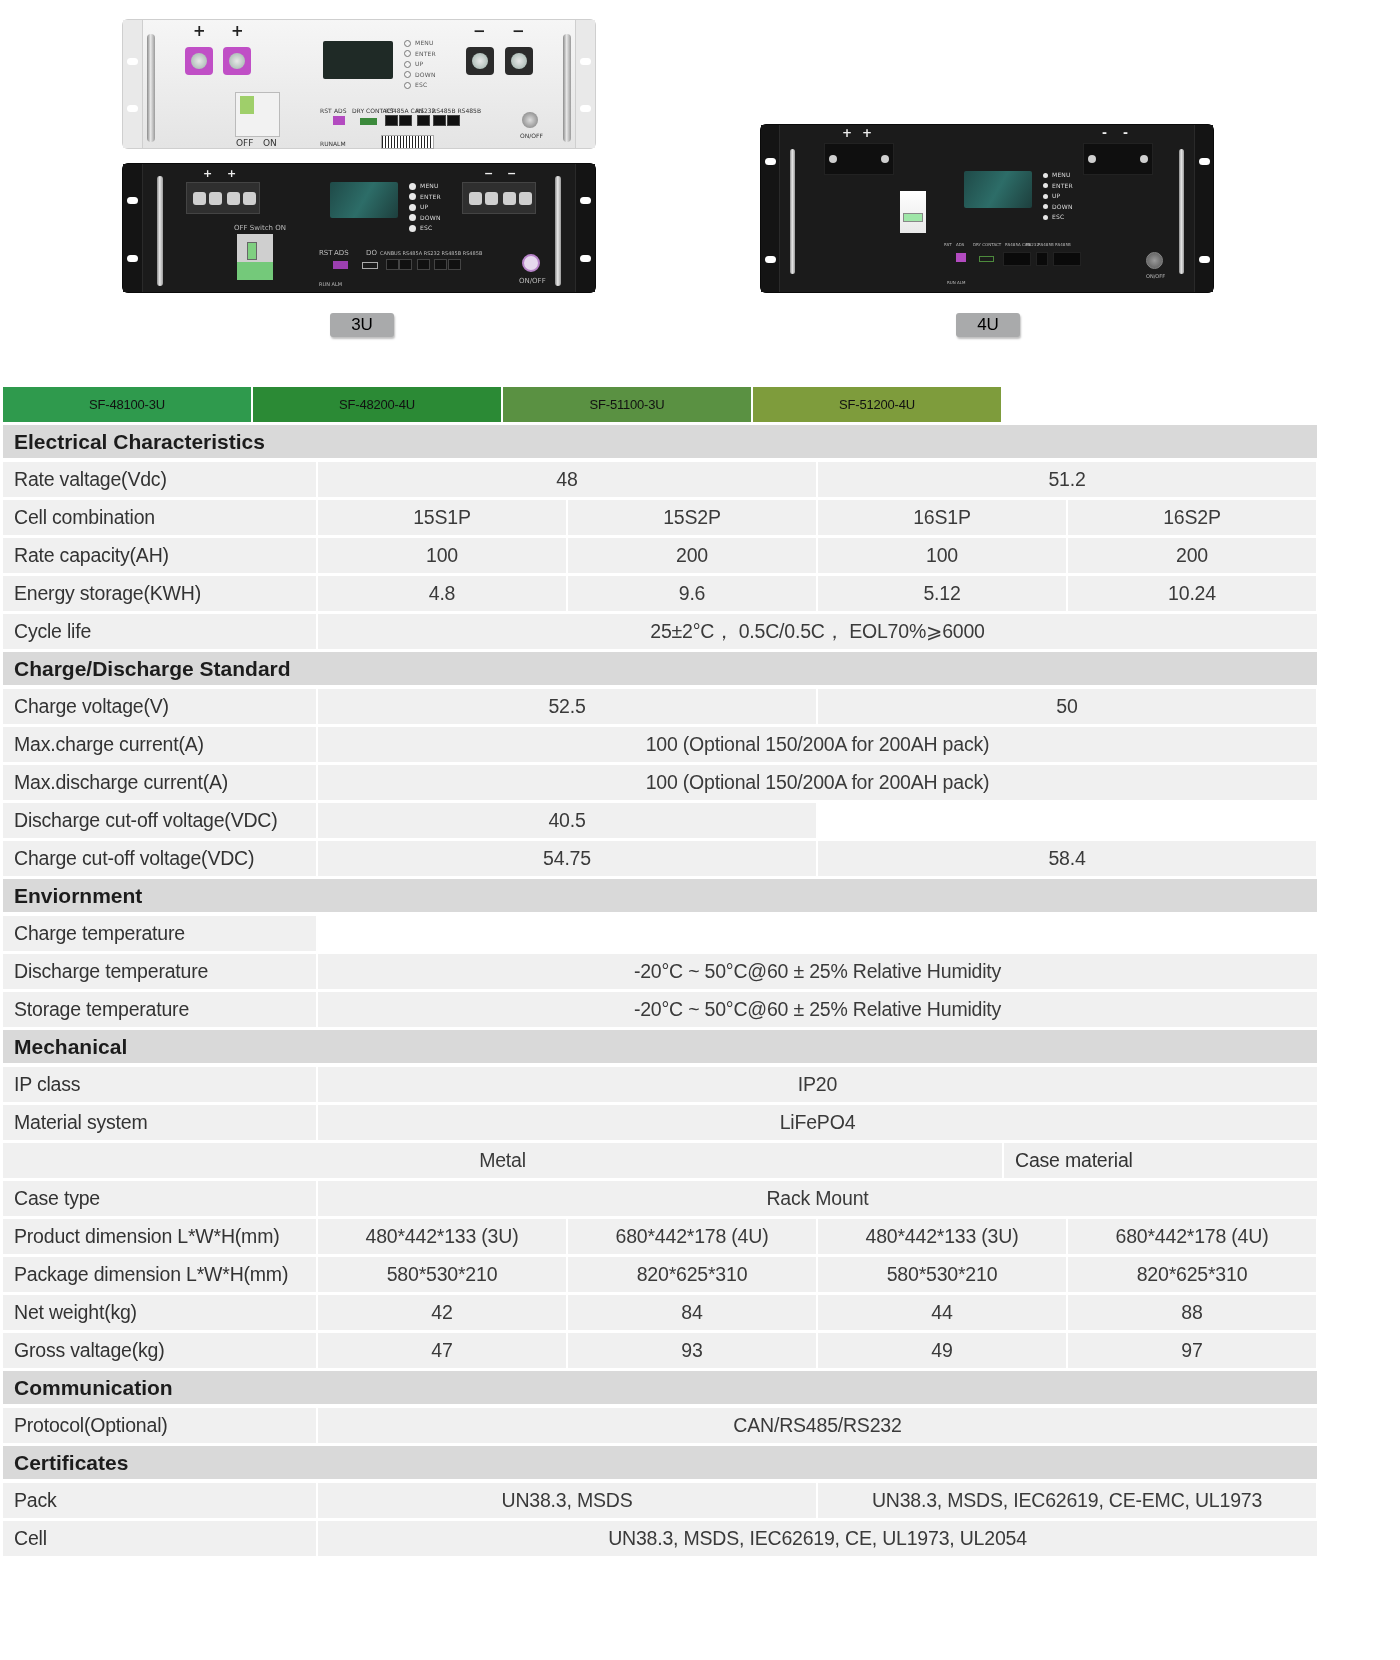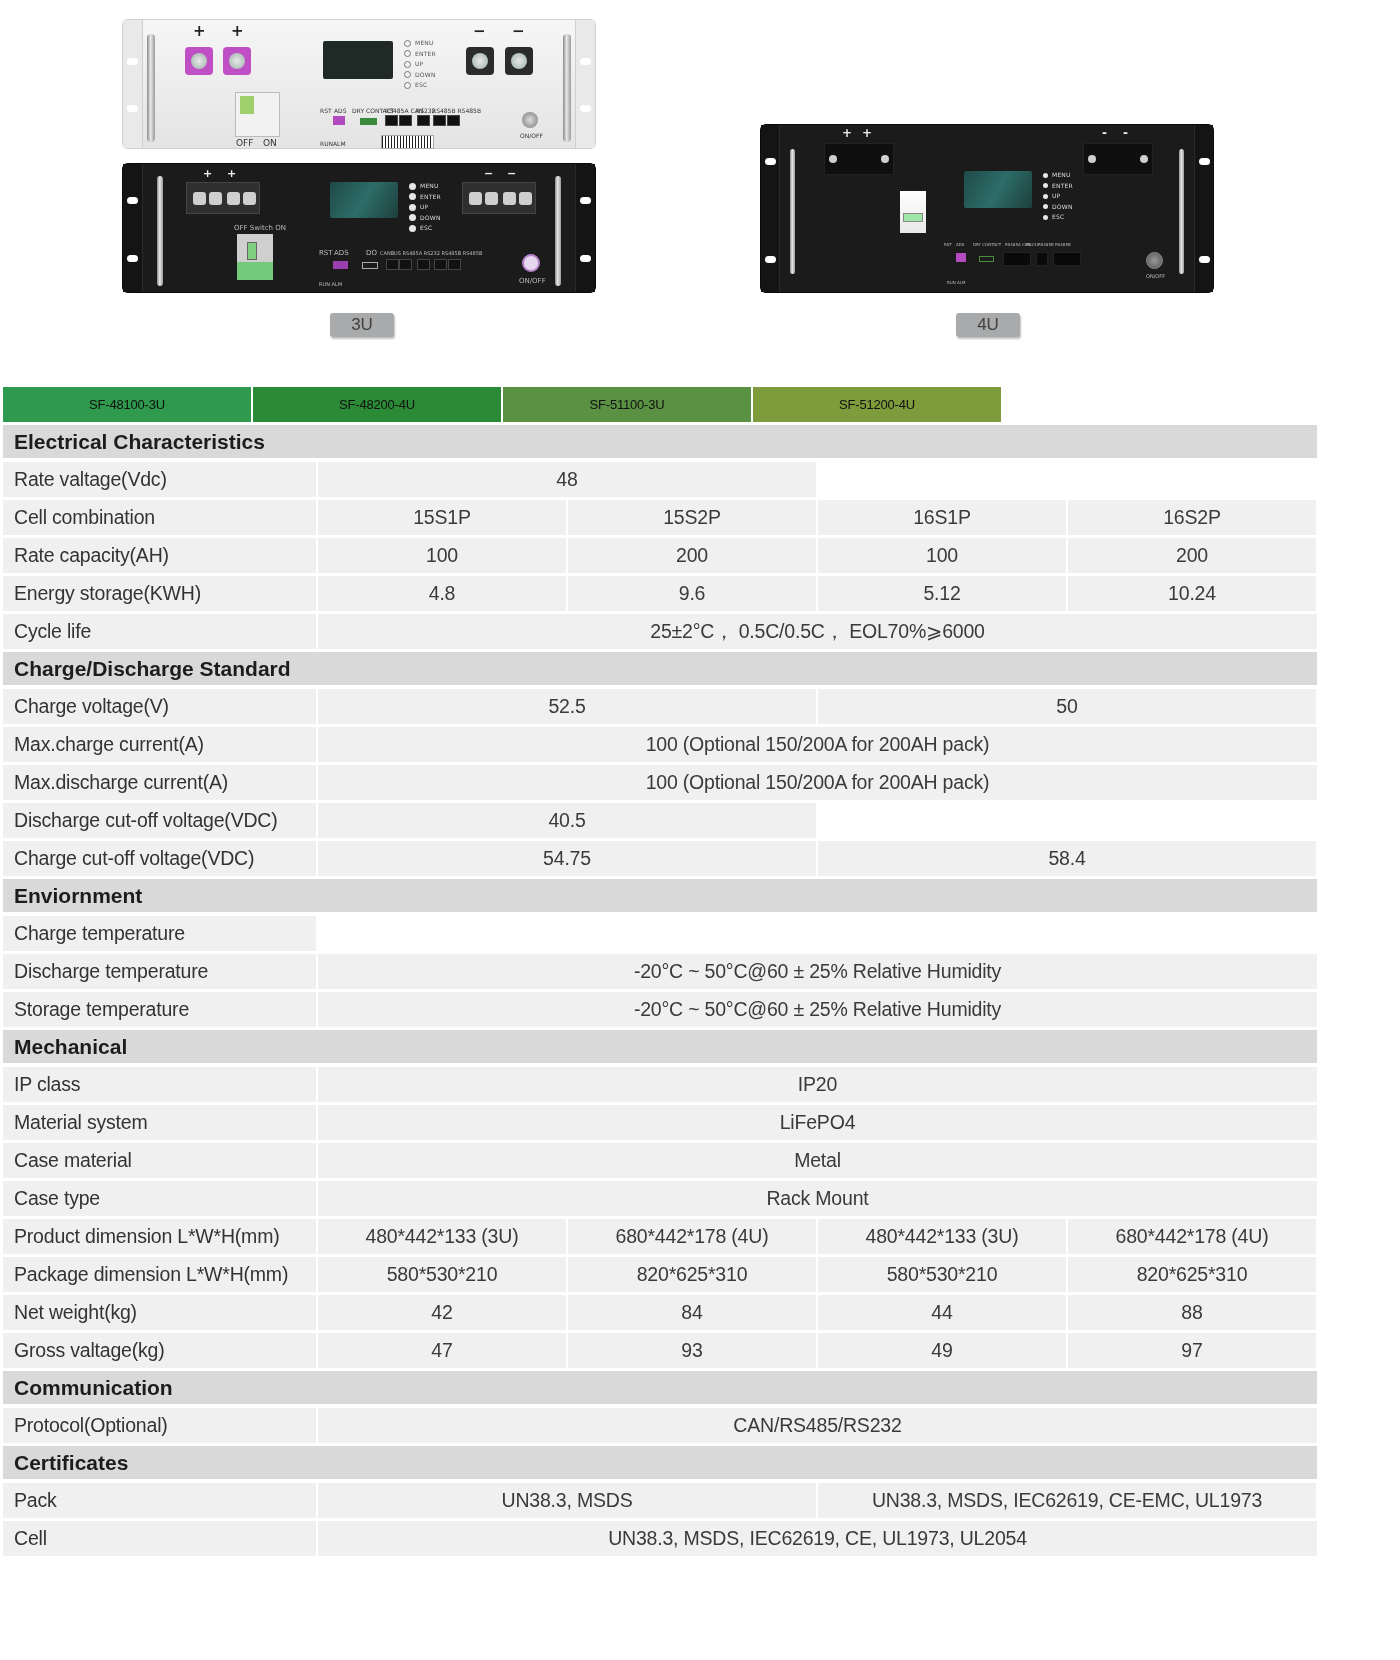--- a/index.html
+++ b/index.html
@@ -38,21 +38,21 @@
   .dark-rack .small { color: #bbb; }
 
   .term { position: absolute; border-radius: 4px; }
   .term.pink { background: #c04fc6; width: 28px; height: 28px; }
   .term.pink::after, .term.black::after { content: ""; position: absolute; left: 6px; top: 6px; width: 16px; height: 16px; border-radius: 50%; background: radial-gradient(circle,#e8e8e8,#9bb0a8); }
   .term.black { background: #2b2b2b; width: 28px; height: 28px; }
   .bus { position: absolute; background: #2f2f2f; border: 1px solid #444; height: 32px; }
   .bus .nut { position: absolute; top: 9px; width: 13px; height: 13px; background: #cfcfcf; border-radius: 3px; }
   .breaker { position: absolute; }
 
-  .size-tag { position: absolute; width: 64px; height: 24px; background: #a9aaab; color: #404040; font-size: 17px; text-align: center; line-height: 24px; border-radius: 3px; box-shadow: 1px 2px 2px rgba(0,0,0,.25); font-family: "Liberation Sans", sans-serif; }
+  .size-tag { position: absolute; width: 64px; height: 24px; background: #a9aaab; color: #000000; font-size: 17px; text-align: center; line-height: 24px; border-radius: 3px; box-shadow: 1px 2px 2px rgba(0,0,0,.25); font-family: "Liberation Sans", sans-serif; }
 
   
   .spec { position: absolute; left: 3px; top: 387px; width: 1314px; }
   .row { display: flex; gap: 2px; margin-bottom: 3px; height: 35px; }
   .cell { background: #f0f0f0; display: flex; align-items: center; justify-content: center; font-size: 19.5px; color: #3a3a3a; white-space: nowrap; font-family: "Liberation Sans", sans-serif; letter-spacing: -0.2px; }
   .cell.label { width: 313px; justify-content: flex-start; padding-left: 11px; color: #333; }
   .cell.w1 { width: 248px; }
   .cell.w2 { width: 498px; }
   .cell.w4 { width: 999px; }
 
@@ -285,20 +285,21 @@
     <div class="cell w1 c1">SF-48100-3U</div>
     <div class="cell w1 c2">SF-48200-4U</div>
     <div class="cell w1 c3">SF-51100-3U</div>
     <div class="cell w1 c4">SF-51200-4U</div>
   </div>
 
   <div class="section">Electrical Characteristics</div>
   <div class="row">
     <div class="cell label">Rate valtage(Vdc)</div>
     <div class="cell w2">48</div>
+    <div class="cell w2">51.2</div>
   </div>
   <div class="row">
     <div class="cell label">Cell combination</div>
     <div class="cell w1">15S1P</div>
     <div class="cell w1">15S2P</div>
     <div class="cell w1">16S1P</div>
     <div class="cell w1">16S2P</div>
   </div>
   <div class="row">
     <div class="cell label">Rate capacity(AH)</div>
@@ -359,22 +360,22 @@
   <div class="section">Mechanical</div>
   <div class="row">
     <div class="cell label">IP class</div>
     <div class="cell w4">IP20</div>
   </div>
   <div class="row">
     <div class="cell label">Material system</div>
     <div class="cell w4">LiFePO4</div>
   </div>
   <div class="row">
+    <div class="cell w4">Metal</div>
     <div class="cell label">Case material</div>
-    <div class="cell w4">Metal</div>
   </div>
   <div class="row">
     <div class="cell label">Case type</div>
     <div class="cell w4">Rack Mount</div>
   </div>
   <div class="row">
     <div class="cell label">Product dimension L*W*H(mm)</div>
     <div class="cell w1">480*442*133 (3U)</div>
     <div class="cell w1">680*442*178 (4U)</div>
     <div class="cell w1">480*442*133 (3U)</div>

